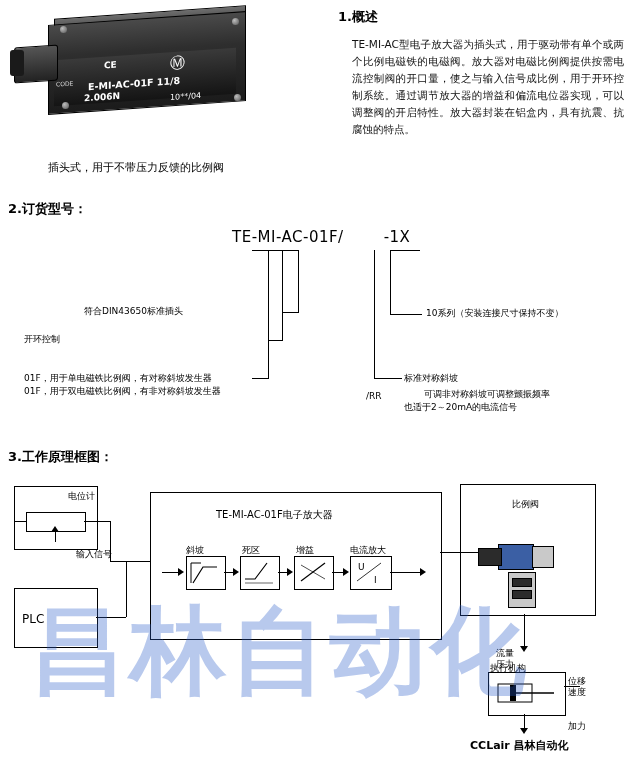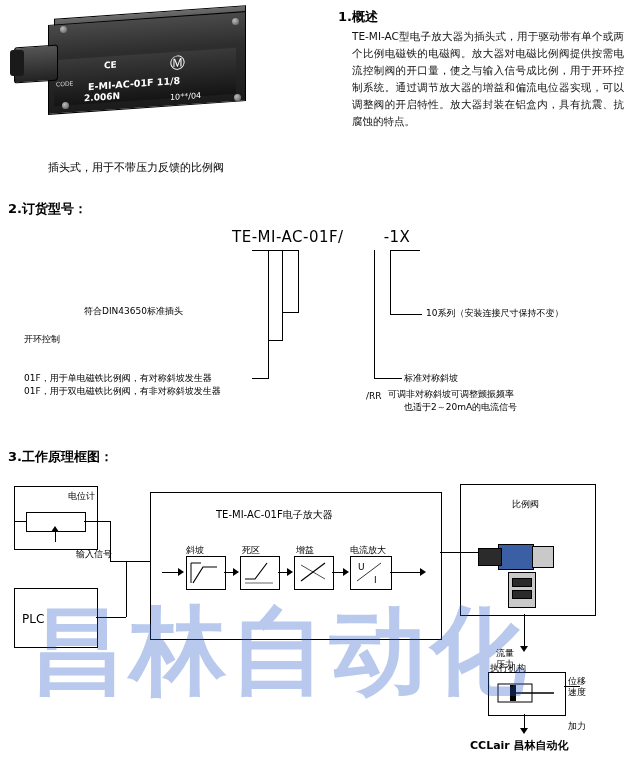--- a/index.html
+++ b/index.html
@@ -13,21 +13,21 @@
   }
   .page{position:relative;width:637px;height:608px;}
 
   
   .abs{position:absolute;}
   .ttl{font-size:13px;font-weight:bold;}
 
   
   #sec1-title{left:338px;top:8px;}
   #sec1-body{
-    left:352px;top:28px;width:272px;
+    left:352px;top:36px;width:272px;
     font-size:10.5px;line-height:17px;text-align:justify;
     color:#111;
   }
 
   
   #photo{
     left:10px;top:10px;width:255px;height:140px;
   }
   #photo .body{
     position:absolute;left:38px;top:8px;width:196px;height:88px;
@@ -158,21 +158,21 @@
   <div class="vline abs" style="left:390px;top:250px;height:64px;"></div>
   <div class="hline abs" style="left:390px;top:314px;width:32px;"></div>
   <div class="hline abs" style="left:390px;top:250px;width:30px;"></div>
   <div class="vline abs" style="left:420px;top:250px;height:0px;"></div>
   <div class="vline abs" style="left:374px;top:250px;height:128px;"></div>
   <div class="hline abs" style="left:374px;top:378px;width:28px;"></div>
 
   <div class="note abs" style="left:426px;top:307px;">10系列（安装连接尺寸保持不变）</div>
   <div class="note abs" style="left:404px;top:372px;">标准对称斜坡</div>
   <div class="note abs" style="left:366px;top:390px;">/RR</div>
-  <div class="note abs" style="left:388px;top:388px;">可调非对称斜坡可调整颤振频率</div>
+  <div class="note abs" style="left:424px;top:388px;">可调非对称斜坡可调整颤振频率</div>
   <div class="note abs" style="left:404px;top:401px;">也适于2～20mA的电流信号</div>
 
   <div class="abs ttl" id="sec3-title">3.工作原理框图：</div>
 
   <div class="box" style="left:14px;top:486px;width:82px;height:62px;"></div>
   <div class="boxlabel" style="left:20px;top:490px;padding-left:48px;">电位计</div>
   <div class="box" style="left:26px;top:512px;width:58px;height:18px;"></div>
   <div class="hline abs" style="left:14px;top:521px;width:12px;"></div>
   <div class="hline abs" style="left:84px;top:521px;width:12px;"></div>
   <div class="vline abs" style="left:55px;top:530px;height:12px;"></div>

